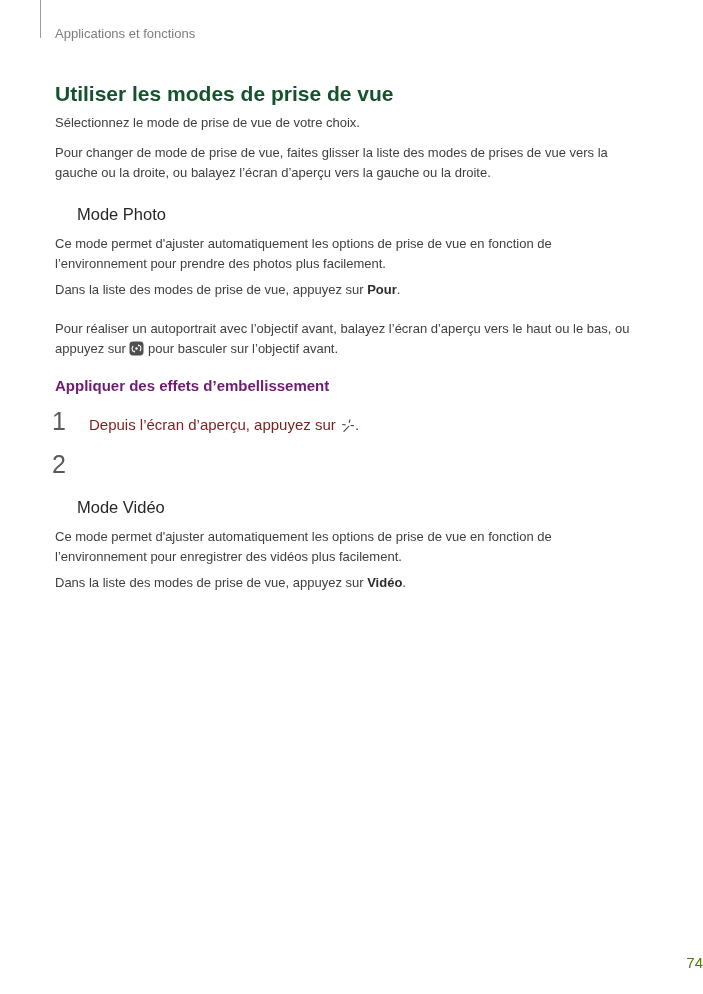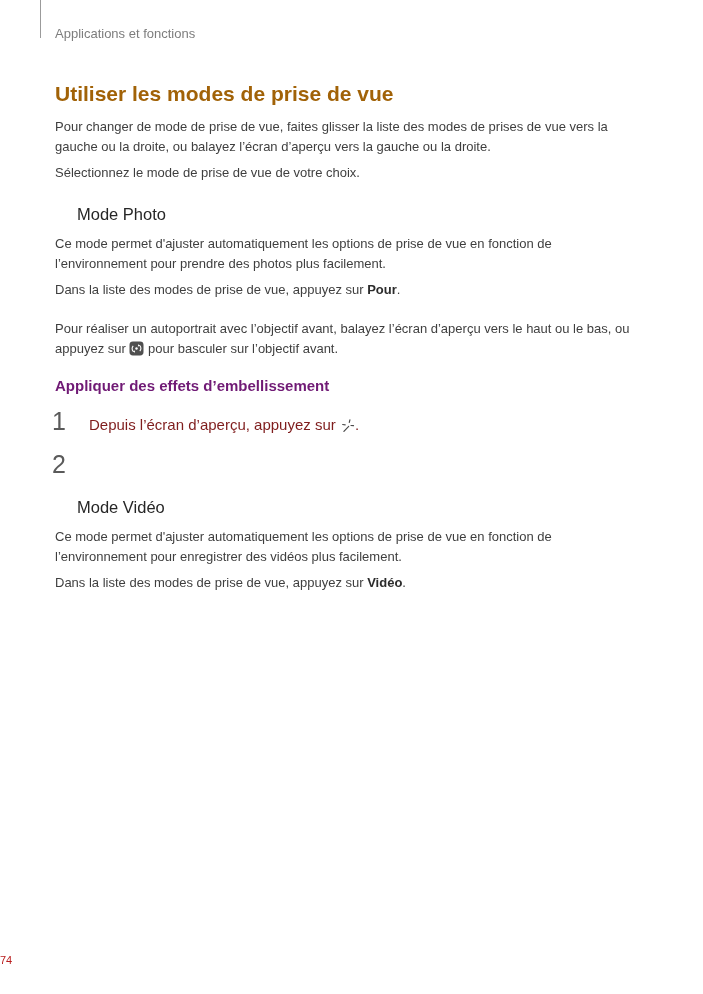--- a/index.html
+++ b/index.html
@@ -31,21 +31,21 @@
     font-size: 13px;
     line-height: 18px;
     color: #7d7d7d;
   }
 
   .page-title {
     margin-top: 38px;
     font-size: 21px;
     line-height: 26px;
     font-weight: bold;
-    color: #a16207;
+    color: #14532d;
   }
 
   .para {
     white-space: pre-line;
     font-size: 13px;
     line-height: 20px;
     color: #3f3f3f;
   }
   .para b { color: #2c2c2c; }
 
@@ -95,42 +95,42 @@
   .inline-icon {
     display: inline-block;
     vertical-align: -3px;
   }
 
   .page-number {
     position: absolute;
     left: 0;
     right: 0;
     top: 954px;
-    text-align: left;
-    font-size: 11px;
-    color: #b91c1c;
+    text-align: right;
+    font-size: 15px;
+    color: #4d7c0f;
   }
 </style>
 </head>
 <body>
 
 <div class="page">
 
   <div class="chapter-rule"></div>
 
   <div class="content">
 
     <div class="running-header">Applications et fonctions</div>
 
     <h1 class="page-title">Utiliser les modes de prise de vue</h1>
 
+    <p class="para mt-6">Sélectionnez le mode de prise de vue de votre choix.</p>
+
     <p class="para mt-10">Pour changer de mode de prise de vue, faites glisser la liste des modes de prises de vue vers la
 gauche ou la droite, ou balayez l’écran d’aperçu vers la gauche ou la droite.</p>
-
-    <p class="para mt-6">Sélectionnez le mode de prise de vue de votre choix.</p>
 
     <h2 class="h2 mt-20">Mode Photo</h2>
 
     <p class="para mt-9">Ce mode permet d'ajuster automatiquement les options de prise de vue en fonction de
 l’environnement pour prendre des photos plus facilement.</p>
 
     <p class="para mt-6"><span>Dans la liste des modes de prise de vue, appuyez sur </span><b>Pour</b><span>.</span></p>
 
     <p class="para mt-5"><span>Pour réaliser un autoportrait avec l’objectif avant, balayez l’écran d’aperçu vers le haut ou le bas, ou
 appuyez sur </span><span class="inline-icon"><svg width="15" height="15" viewBox="0 0 15 15">

